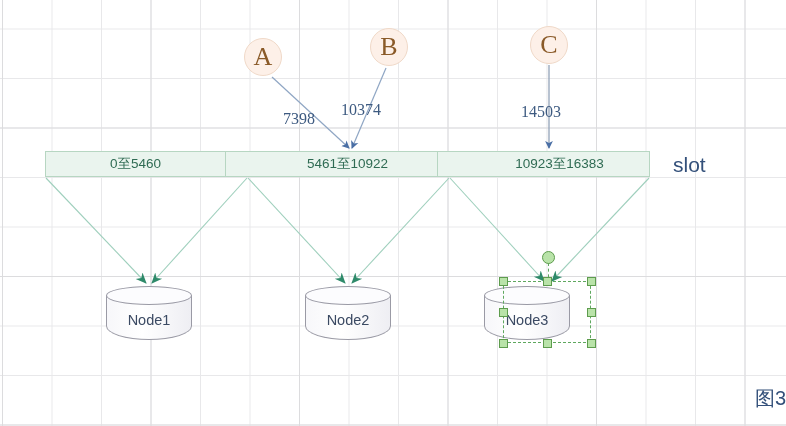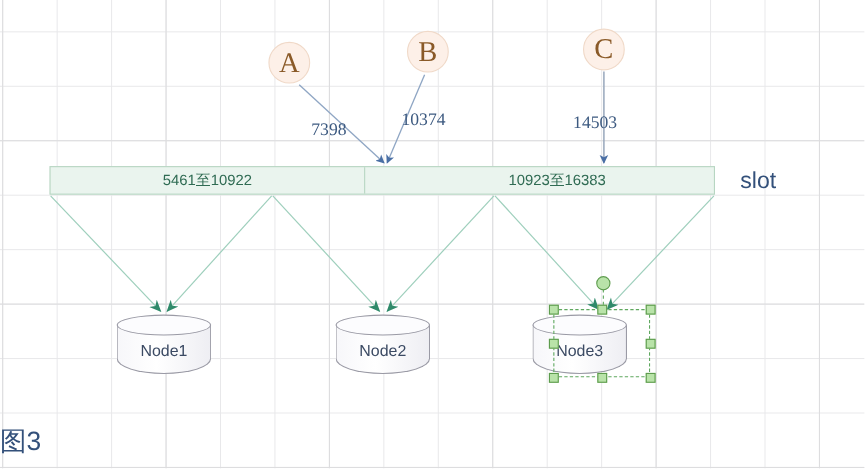--- a/index.html
+++ b/index.html
@@ -170,24 +170,24 @@
     height: 20px;
     border-left: 1px dashed #5fa85f;
   }
 
   
   #caption {
     position: absolute;
     left: 0;
     top: 385px;
     width: 786px;
-    text-align: left;
+    text-align: right;
     color: #33507a;
     font-family: "Liberation Sans", sans-serif;
-    font-size: 24px;
+    font-size: 20px;
   }
 </style>
 </head>
 <body>
 
 <div id="canvas">
 
   <svg class="layer" width="786" height="426" viewBox="0 0 786 426">
     <defs>
       <marker id="arrB" markerWidth="9" markerHeight="9" refX="7" refY="4.5" orient="auto" markerUnits="userSpaceOnUse">
@@ -230,24 +230,27 @@
     <span>A</span>
   </div>
   <div class="marker" style="left:370px; top:28px;">
     <span>B</span>
   </div>
   <div class="marker" style="left:530px; top:26px;">
     <span>C</span>
   </div>
 
   <div class="keylabel" style="left:283px; top:110px;">7398</div>
-  <div class="keylabel" style="left:341px; top:101px;margin-left:24px;">10374</div>
+  <div class="keylabel" style="left:341px; top:101px;">10374</div>
   <div class="keylabel" style="left:521px; top:103px;">14503</div>
 
   <div id="slotbar">
+    <div class="slotseg">
+      <span>0至5460</span>
+    </div>
     <div class="slotseg">
       <span>5461至10922</span>
     </div>
     <div class="slotseg">
       <span>10923至16383</span>
     </div>
   </div>
   <div id="slotlabel">slot</div>
 
   <div class="cyl" style="left:106px; top:286px;">

